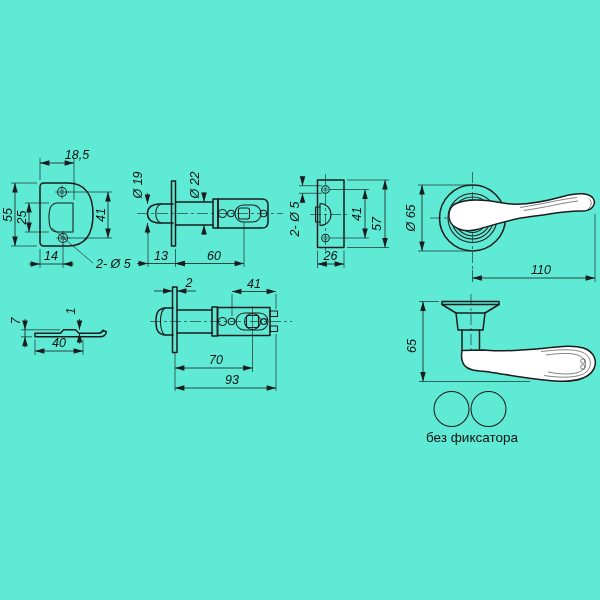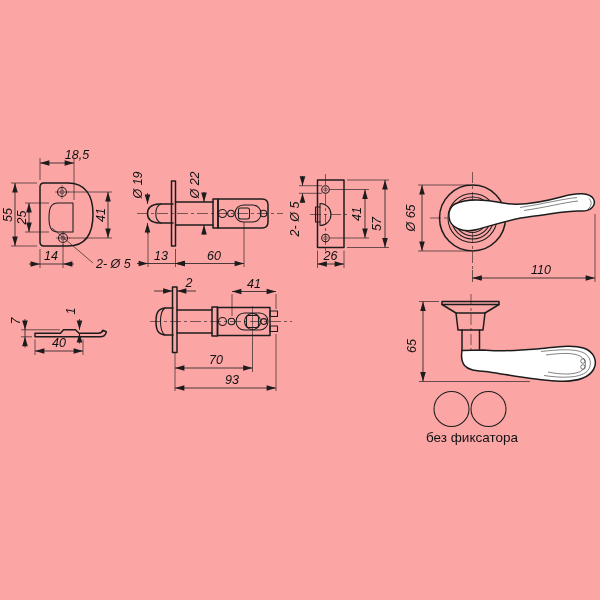--- a/index.html
+++ b/index.html
@@ -1,16 +1,16 @@
 <!DOCTYPE html>
 <html><head>
 <meta charset="utf-8">
 <style>
   html,body { margin:0; padding:0; background:#ffffff; }
-  .sheet { width:600px; height:600px; background:#fca5a5; position:relative; overflow:hidden; }
+  .sheet { width:600px; height:600px; background:#5eead4; position:relative; overflow:hidden; }
   svg { display:block; }
   .outline { fill:none; stroke:#1c1c1c; stroke-width:1.5; stroke-linejoin:round; stroke-linecap:round; }
   .detail  { fill:none; stroke:#1c1c1c; stroke-width:1.05; stroke-linejoin:round; stroke-linecap:round; }
   .solid   { fill:#ffffff; stroke:#1c1c1c; stroke-width:1.5; stroke-linejoin:round; }
   .dim     { fill:none; stroke:#1c1c1c; stroke-width:.8; }
   .ext     { fill:none; stroke:#1c1c1c; stroke-width:.65; }
   .cl      { fill:none; stroke:#1c1c1c; stroke-width:.6; stroke-dasharray:11 3 3 3; }
   .hair    { fill:none; stroke:#1c1c1c; stroke-width:.55; }
   text.d   { font:italic 12.5px "Liberation Sans", sans-serif; fill:#111111; }
   text.cap { font:13.5px "Liberation Sans", sans-serif; fill:#111111; }

